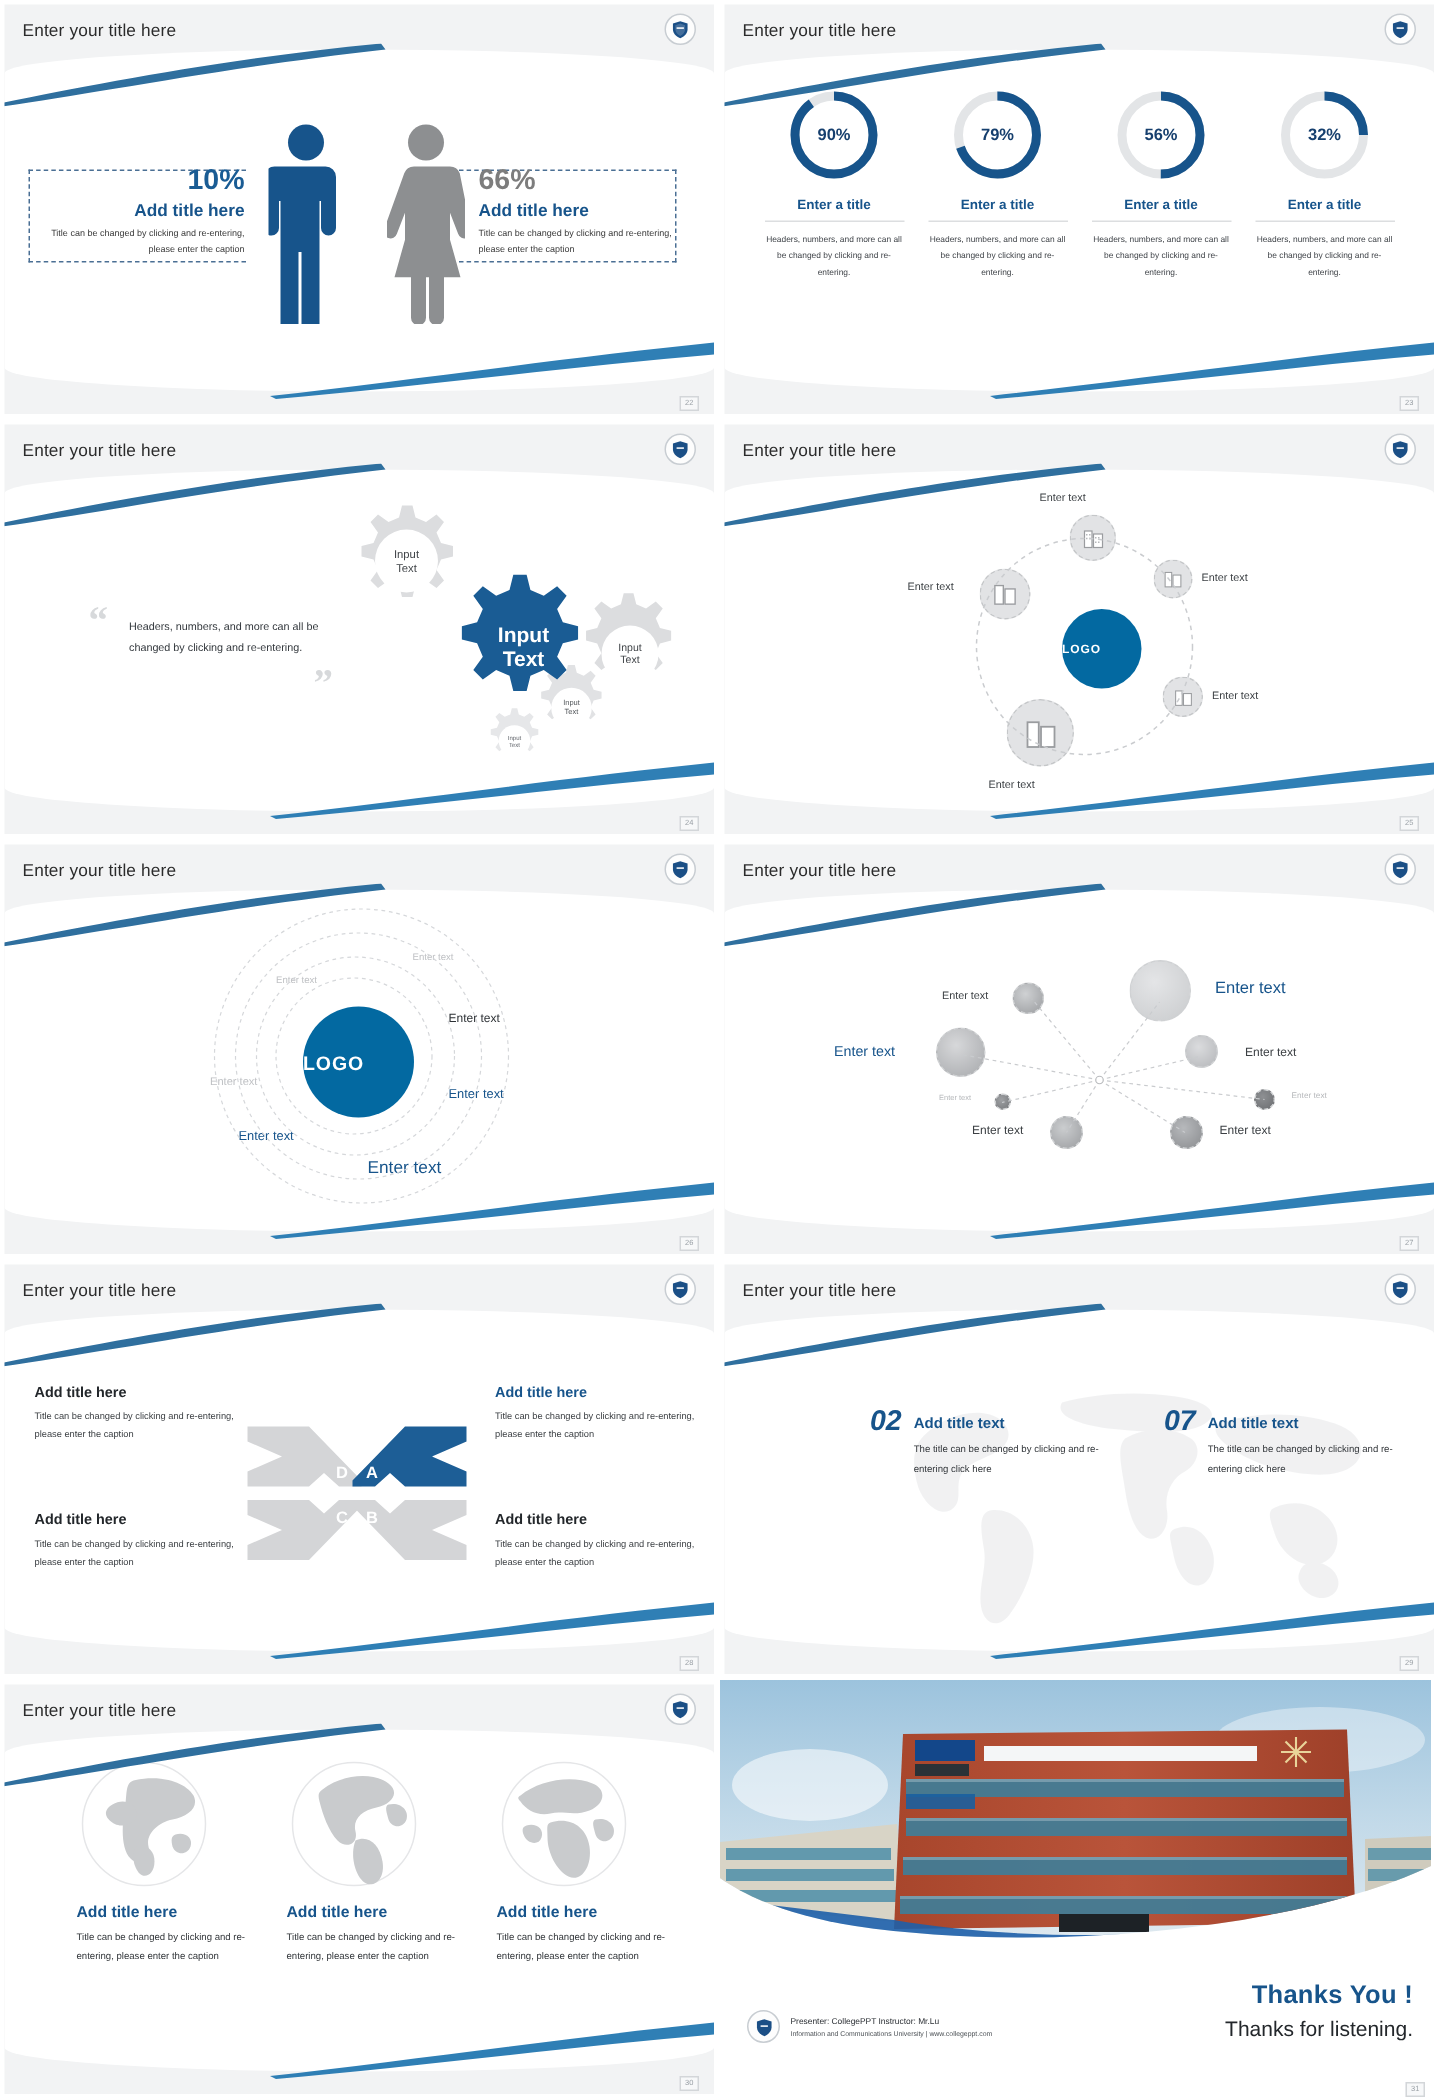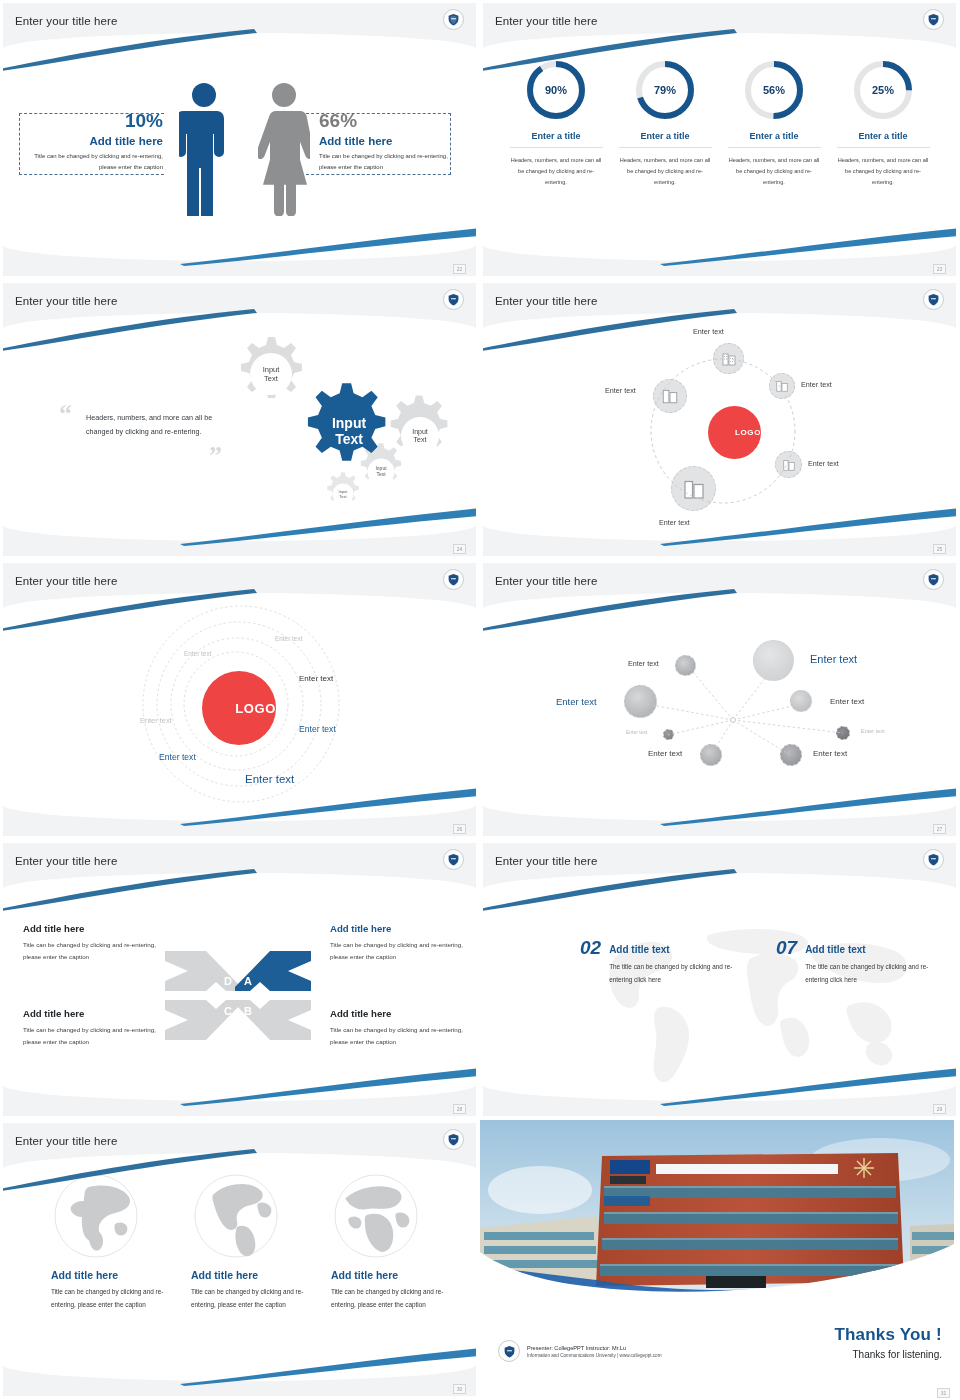--- a/index.html
+++ b/index.html
@@ -93,22 +93,22 @@
   }
   .donut-title { font-size:9px; font-weight:bold; color:#17548b; margin-top:9px; padding-bottom:6px; border-bottom:1px solid #dcdee0; }
   .donut-desc { font-size:5.6px; color:#41454a; line-height:2.0; margin-top:7px; }
 
   
   .quote-mark { position:absolute; font-size:26px; color:#d7d9db; font-family:"Liberation Serif", serif; font-weight:bold; line-height:1; }
   .s3-text { position:absolute; left:83px; top:128px; width:150px; font-size:7.2px; color:#33383d; line-height:2.0; }
 
   
   .logo-circle {
-    position:absolute; border-radius:50%; background:#ef4444;
-    color:#fff; display:flex; align-items:center; justify-content:flex-end;
+    position:absolute; border-radius:50%; background:#0369a1;
+    color:#fff; display:flex; align-items:center; justify-content:flex-start;
     font-weight:bold; letter-spacing:.6px;
   }
   .node-circle {
     position:absolute; border-radius:50%; background:#e2e3e5;
     border:1px dashed #c5c7c9;
     display:flex; align-items:center; justify-content:center;
   }
   .lbl { position:absolute; font-size:7.2px; color:#3c4044; white-space:nowrap; }
   .lbl.blue { color:#17548b; }
 
@@ -127,21 +127,21 @@
 
   
   .globe-col { position:absolute; top:50px; width:128px; }
   .globe-title { font-size:10.5px; font-weight:bold; color:#17548b; margin-top:10px; }
   .globe-p { font-size:6.4px; color:#33373b; line-height:2.0; margin-top:5px; }
 
   
   .photo-slide { position:absolute; inset:0; background:#ffffff; }
   .thanks-main { position:absolute; right:18px; bottom:40px; text-align:right; }
   .thanks-title { font-size:17px; font-weight:bold; color:#17548b; letter-spacing:.2px; }
-  .thanks-sub { font-size:10px; color:#23272b; margin-top:4px; }
+  .thanks-sub { font-size:14px; color:#23272b; margin-top:4px; }
   .presenter-wrap { position:absolute; left:18px; bottom:38px; display:flex; align-items:center; gap:7px; }
   .pres-line1 { font-size:5.6px; color:#2a2e33; }
   .pres-line2 { font-size:4.6px; color:#4b5055; margin-top:2px; }
 </style>
 </head>
 <body>
 
 <div class="deck">
 
   <div class="slide">
@@ -242,21 +242,21 @@
           </div>
           <div class="donut-title">Enter a title</div>
           <div class="donut-desc">Headers, numbers, and more can all be changed by clicking and re-entering.</div>
         </div>
         <div class="donut-col">
           <div class="donut">
             <svg width="64" height="64" viewBox="0 0 64 64">
                 <circle cx="32" cy="32" r="26" fill="none" stroke="#e3e5e7" stroke-width="6"></circle>
                 <circle cx="32" cy="32" r="26" fill="none" stroke="#17548b" stroke-width="6" stroke-dasharray="40.8 122.5" transform="rotate(-90 32 32)"></circle>
               </svg>
-            <div class="pct">25%</div>
+            <div class="pct">32%</div>
           </div>
           <div class="donut-title">Enter a title</div>
           <div class="donut-desc">Headers, numbers, and more can all be changed by clicking and re-entering.</div>
         </div>
       </div>
       <div class="page-num">23</div>
     </div>
   </div>
 
   <div class="slide">

